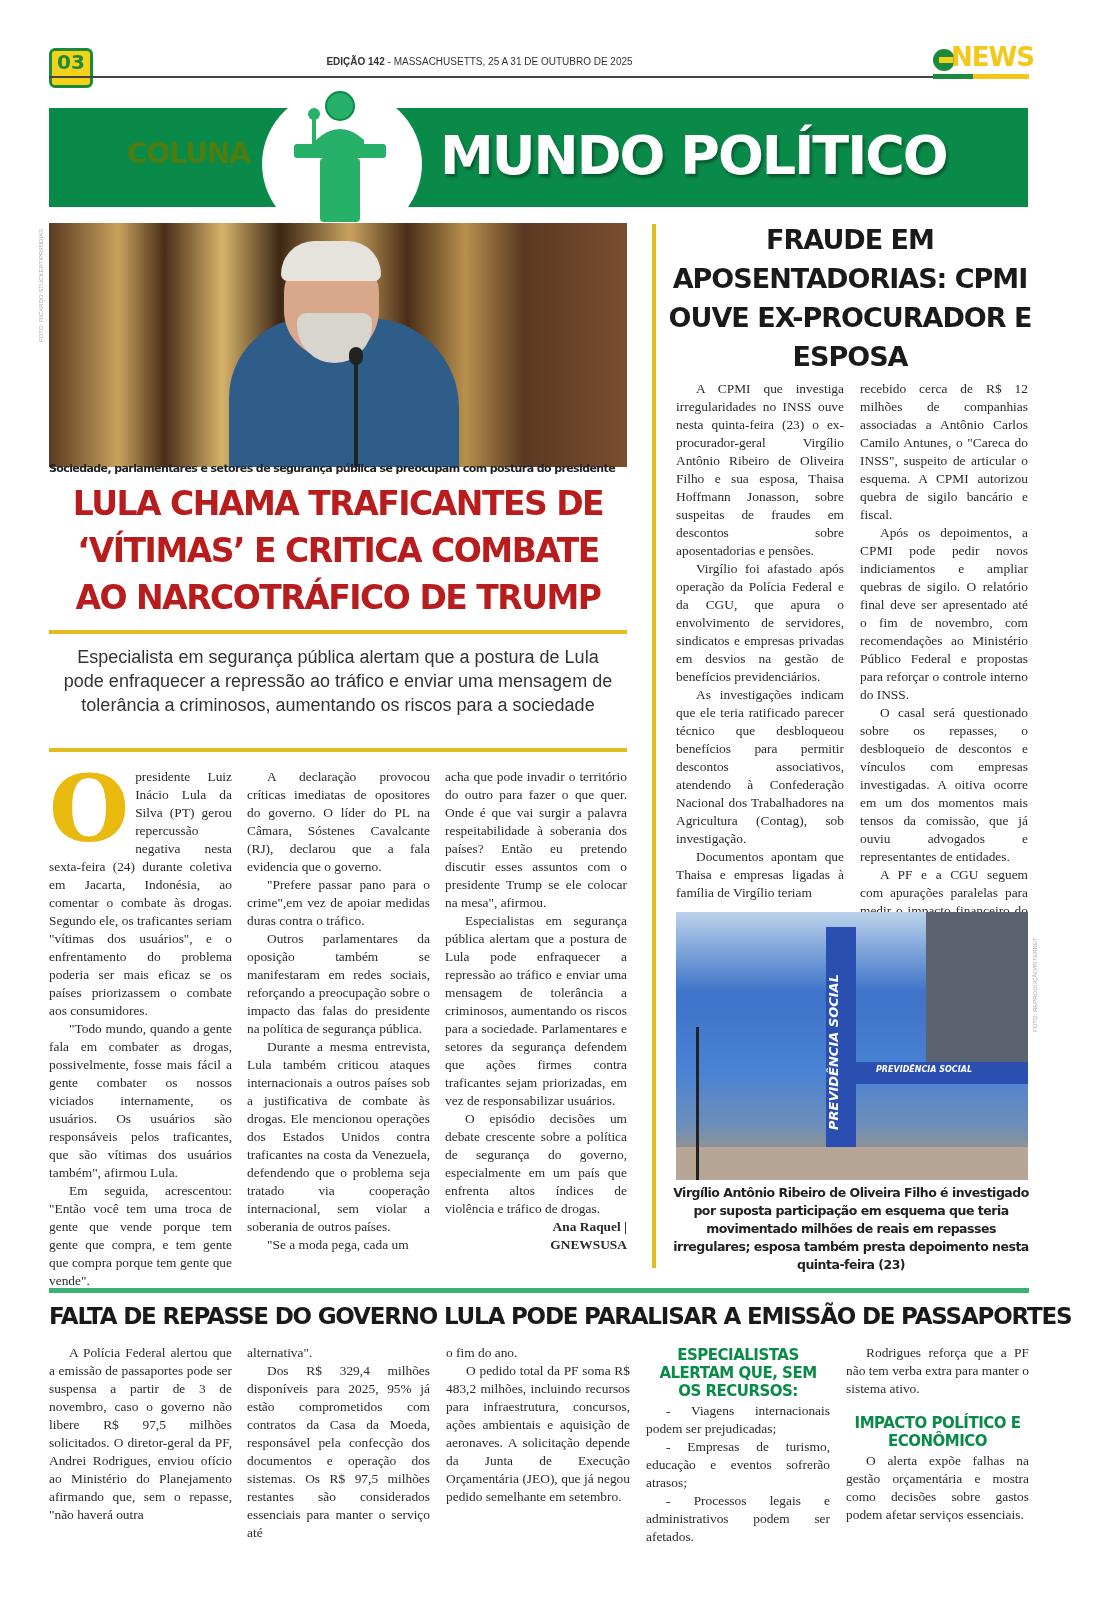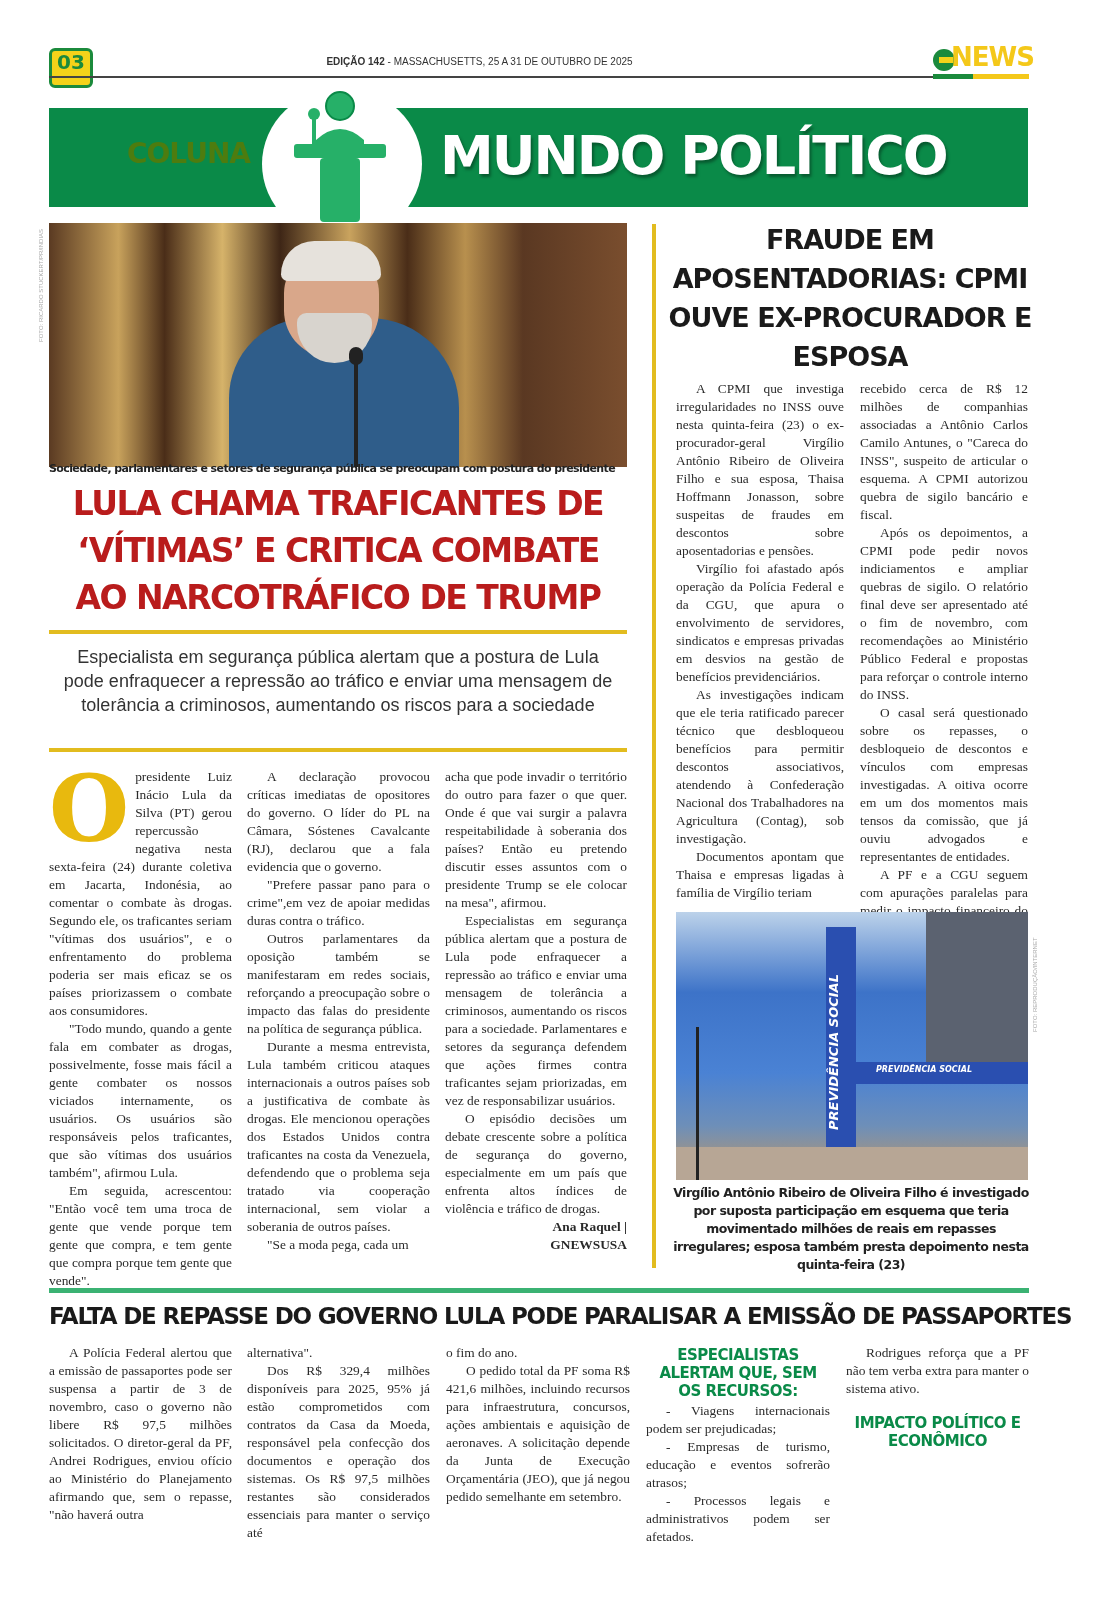--- a/index.html
+++ b/index.html
@@ -189,24 +189,25 @@
 
 <div class="abs col" style="left:49px; top:1344px; width:183px;">
   <p>A Polícia Federal alertou que a emissão de passaportes pode ser suspensa a partir de 3 de novembro, caso o governo não libere R$ 97,5 milhões solicitados. O diretor-geral da PF, Andrei Rodrigues, enviou ofício ao Ministério do Planejamento afirmando que, sem o repasse, "não haverá outra</p>
 </div>
 <div class="abs col" style="left:247px; top:1344px; width:183px;">
   <p class="noindent">alternativa".</p>
   <p>Dos R$ 329,4 milhões disponíveis para 2025, 95% já estão comprometidos com contratos da Casa da Moeda, responsável pela confecção dos documentos e operação dos sistemas. Os R$ 97,5 milhões restantes são considerados essenciais para manter o serviço até</p>
 </div>
 <div class="abs col" style="left:446px; top:1344px; width:184px;">
   <p class="noindent">o fim do ano.</p>
-  <p>O pedido total da PF soma R$ 421,6 milhões, incluindo recursos para infraestrutura, concursos, ações ambientais e aquisição de aeronaves. A solicitação depende da Junta de Execução Orçamentária (JEO), que já negou pedido semelhante em setembro.</p>
+  <p>O pedido total da PF soma R$ 483,2 milhões, incluindo recursos para infraestrutura, concursos, ações ambientais e aquisição de aeronaves. A solicitação depende da Junta de Execução Orçamentária (JEO), que já negou pedido semelhante em setembro.</p>
 </div>
 <div class="abs col" style="left:646px; top:1346px; width:184px;">
   <div class="subhead" style="margin-bottom:2px;">ESPECIALISTAS ALERTAM QUE, SEM OS RECURSOS:</div>
   <p>- Viagens internacionais podem ser prejudicadas;</p>
   <p>- Empresas de turismo, educação e eventos sofrerão atrasos;</p>
   <p>- Processos legais e administrativos podem ser afetados.</p>
 </div>
 <div class="abs col" style="left:846px; top:1344px; width:183px;">
   <p>Rodrigues reforça que a PF não tem verba extra para manter o sistema ativo.</p>
   <div class="subhead" style="margin-top:16px; margin-bottom:2px;">IMPACTO POLÍTICO E ECONÔMICO</div>
+  <p>O alerta expõe falhas na gestão orçamentária e mostra como decisões sobre gastos podem afetar serviços essenciais.</p>
 </div>
 
 </body></html>

